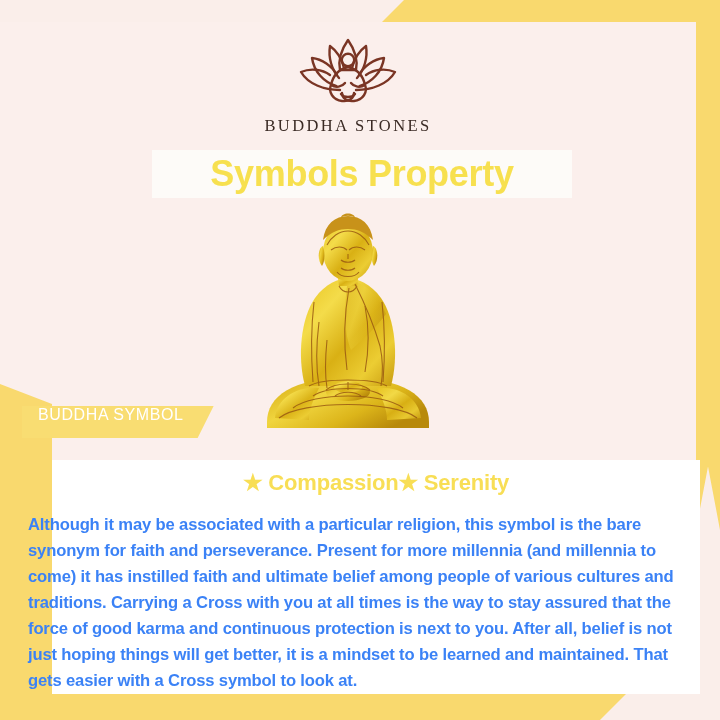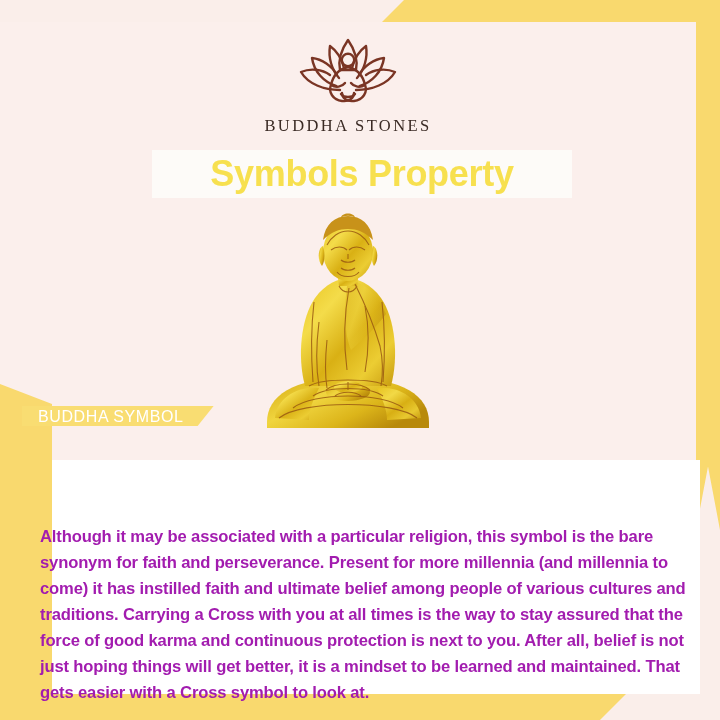--- a/index.html
+++ b/index.html
@@ -161,24 +161,24 @@
     align-items: flex-end;
     justify-content: center;
   }
   .statue-svg { display: block; }
 
   
   .symbol-tag {
     position: absolute;
     top: 406px;
     left: 22px;
-    height: 20px;
+    height: 32px;
     padding: 0 30px 0 16px;
     display: flex;
-    align-items: flex-end;
+    align-items: flex-start;
     background: #f9dd72;
     color: #ffffff;
     font-size: 16px;
     letter-spacing: 0.6px;
     z-index: 5;
     clip-path: polygon(0 0, 100% 0, calc(100% - 16px) 100%, 0 100%);
   }
 
   
   .content-panel {
@@ -201,25 +201,25 @@
     letter-spacing: -0.2px;
     margin: 0 0 8px 0;
     white-space: nowrap;
   }
 
   .body-copy {
     position: absolute;
     left: -28px;
     top: 48px;
     width: 664px;
-    margin: 16px;
+    margin: 4px;
     font-size: 16.6px;
     font-weight: bold;
     line-height: 26px;
-    color: #a21caf;
+    color: #3b82f6;
     text-align: left;
     letter-spacing: -0.15px;
   }
 </style>
 </head>
 <body>
 
 <div class="poster">
 
   <div class="deco-top-band"></div>
@@ -331,16 +331,17 @@
         </g>
       </svg>
     </div>
   </div>
 
   <div class="symbol-tag">
     <span>BUDDHA SYMBOL</span>
   </div>
 
   <div class="content-panel">
+    <h2 class="subhead">★ Compassion★ Serenity</h2>
     <p class="body-copy">Although it may be associated with a particular religion, this symbol is the bare synonym for faith and perseverance. Present for more millennia (and millennia to come) it has instilled faith and ultimate belief among people of various cultures and traditions. Carrying a Cross with you at all times is the way to stay assured that the force of good karma and continuous protection is next to you. After all, belief is not just hoping things will get better, it is a mindset to be learned and maintained. That gets easier with a Cross symbol to look at.</p>
   </div>
 
 </div>
 
 </body></html>

